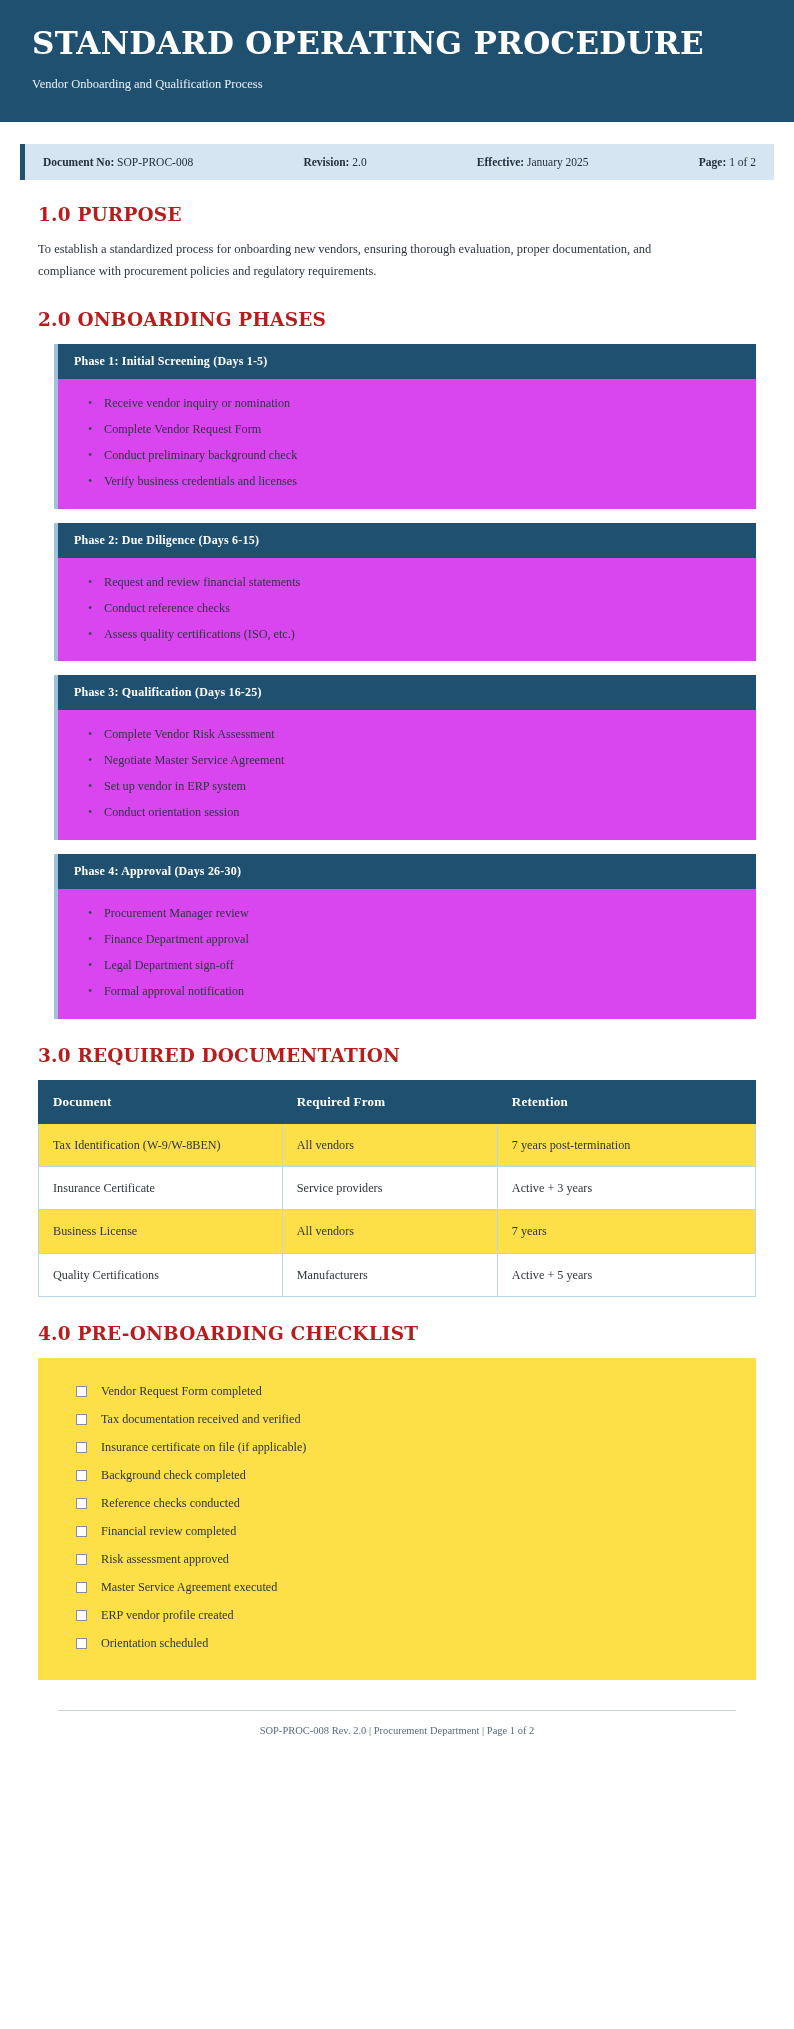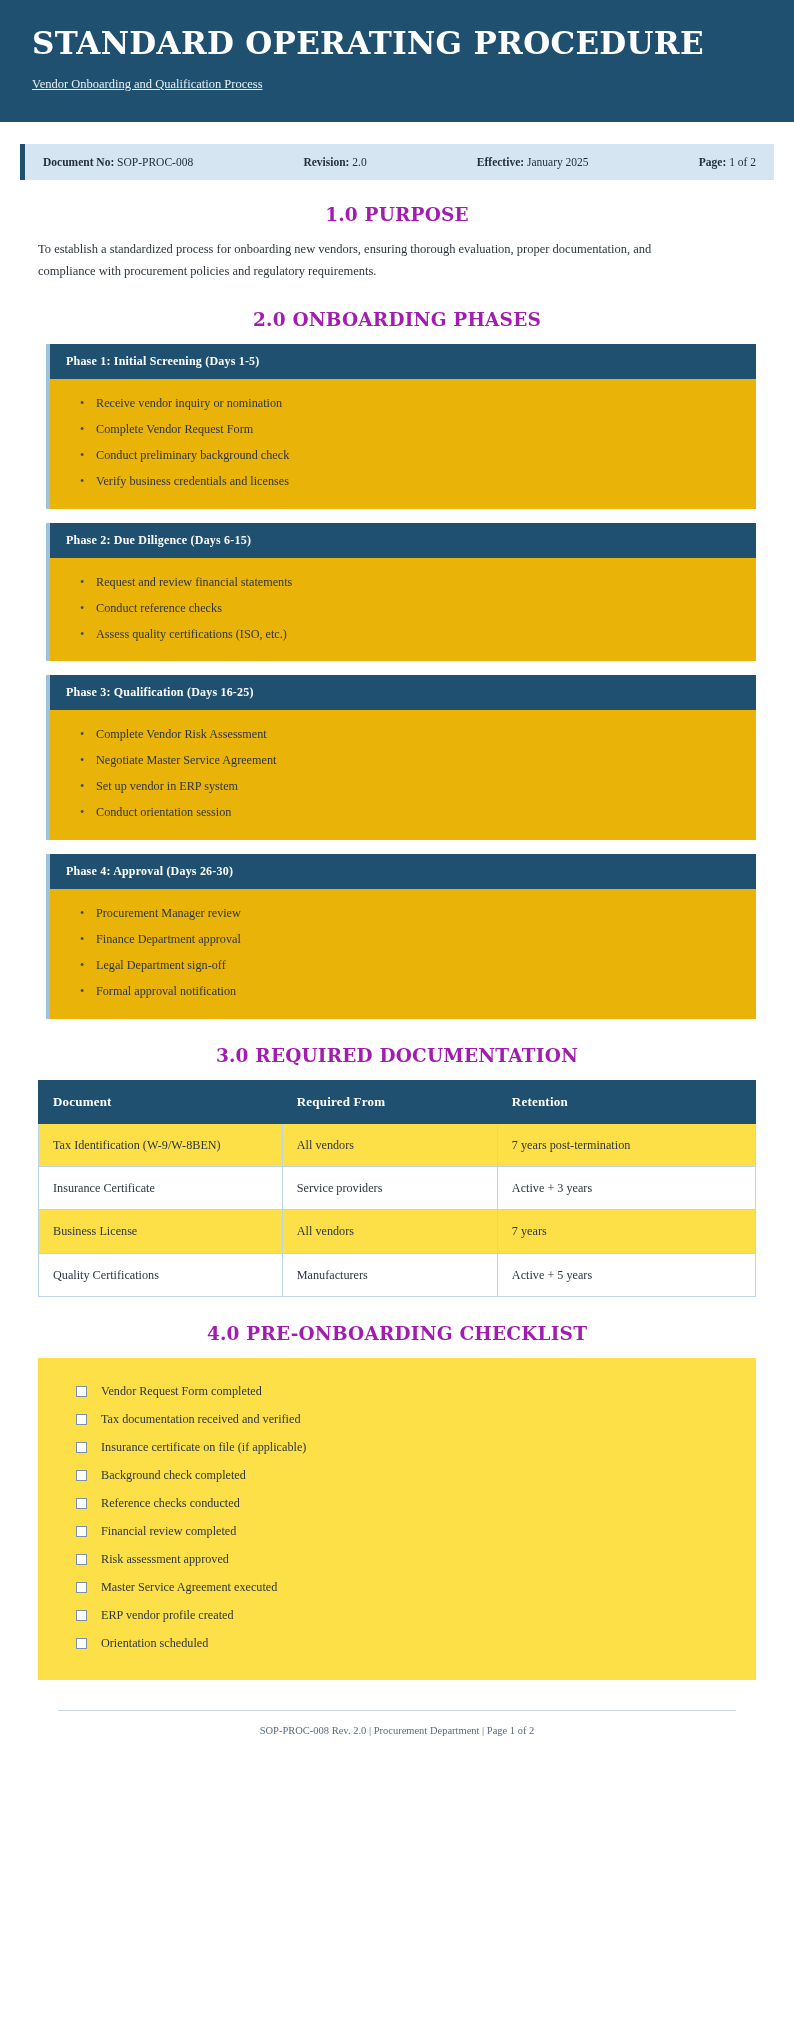--- a/index.html
+++ b/index.html
@@ -25,21 +25,20 @@
     letter-spacing: 0.3px;
     margin: 0 0 16px 0;
     line-height: 1.1;
   }
   .doc-subtitle {
     font-size: 12.5px;
     font-weight: 400;
     color: #eaf1f7;
     margin: 0;
     line-height: 1.3;
-    text-decoration: underline;
   }
 
   
   .page {
     padding: 0 38px 0 38px;
   }
 
   
   .meta-bar {
     margin: 22px 20px 0 20px;
@@ -53,50 +52,49 @@
   }
   .meta-item { white-space: nowrap; }
   .meta-item b { font-weight: 700; }
   .meta-spacer { flex: 1 1 auto; }
 
   
   .section-heading {
     font-family: "DejaVu Serif", "Liberation Serif", serif;
     font-size: 18.5px;
     font-weight: 700;
-    color: #a21caf;
+    color: #b91c1c;
     margin: 26px 0 14px 0;
     letter-spacing: 0.2px;
-    text-align: center;
   }
   h2.section-heading:first-of-type { margin-top: 24px; }
 
   .body-text {
     font-size: 12.5px;
     line-height: 1.75;
     color: #2d3640;
     margin: 0 0 6px 0;
     max-width: 660px;
   }
 
   
   .phase {
-    margin: 0 0 14px 8px;
+    margin: 0 0 14px 16px;
     border-left: 4px solid #9fc2dc;
   }
   .phase-header {
     background: #20506f;
     color: #ffffff;
     font-size: 12px;
     font-weight: 700;
     padding: 10px 16px;
     letter-spacing: 0.2px;
   }
   .phase-body {
-    background: #eab308;
+    background: #d946ef;
     padding: 12px 16px 14px 16px;
   }
   .phase-list {
     margin: 0;
     padding: 0 0 0 30px;
     list-style: none;
   }
   .phase-list li {
     position: relative;
     font-size: 12.2px;

